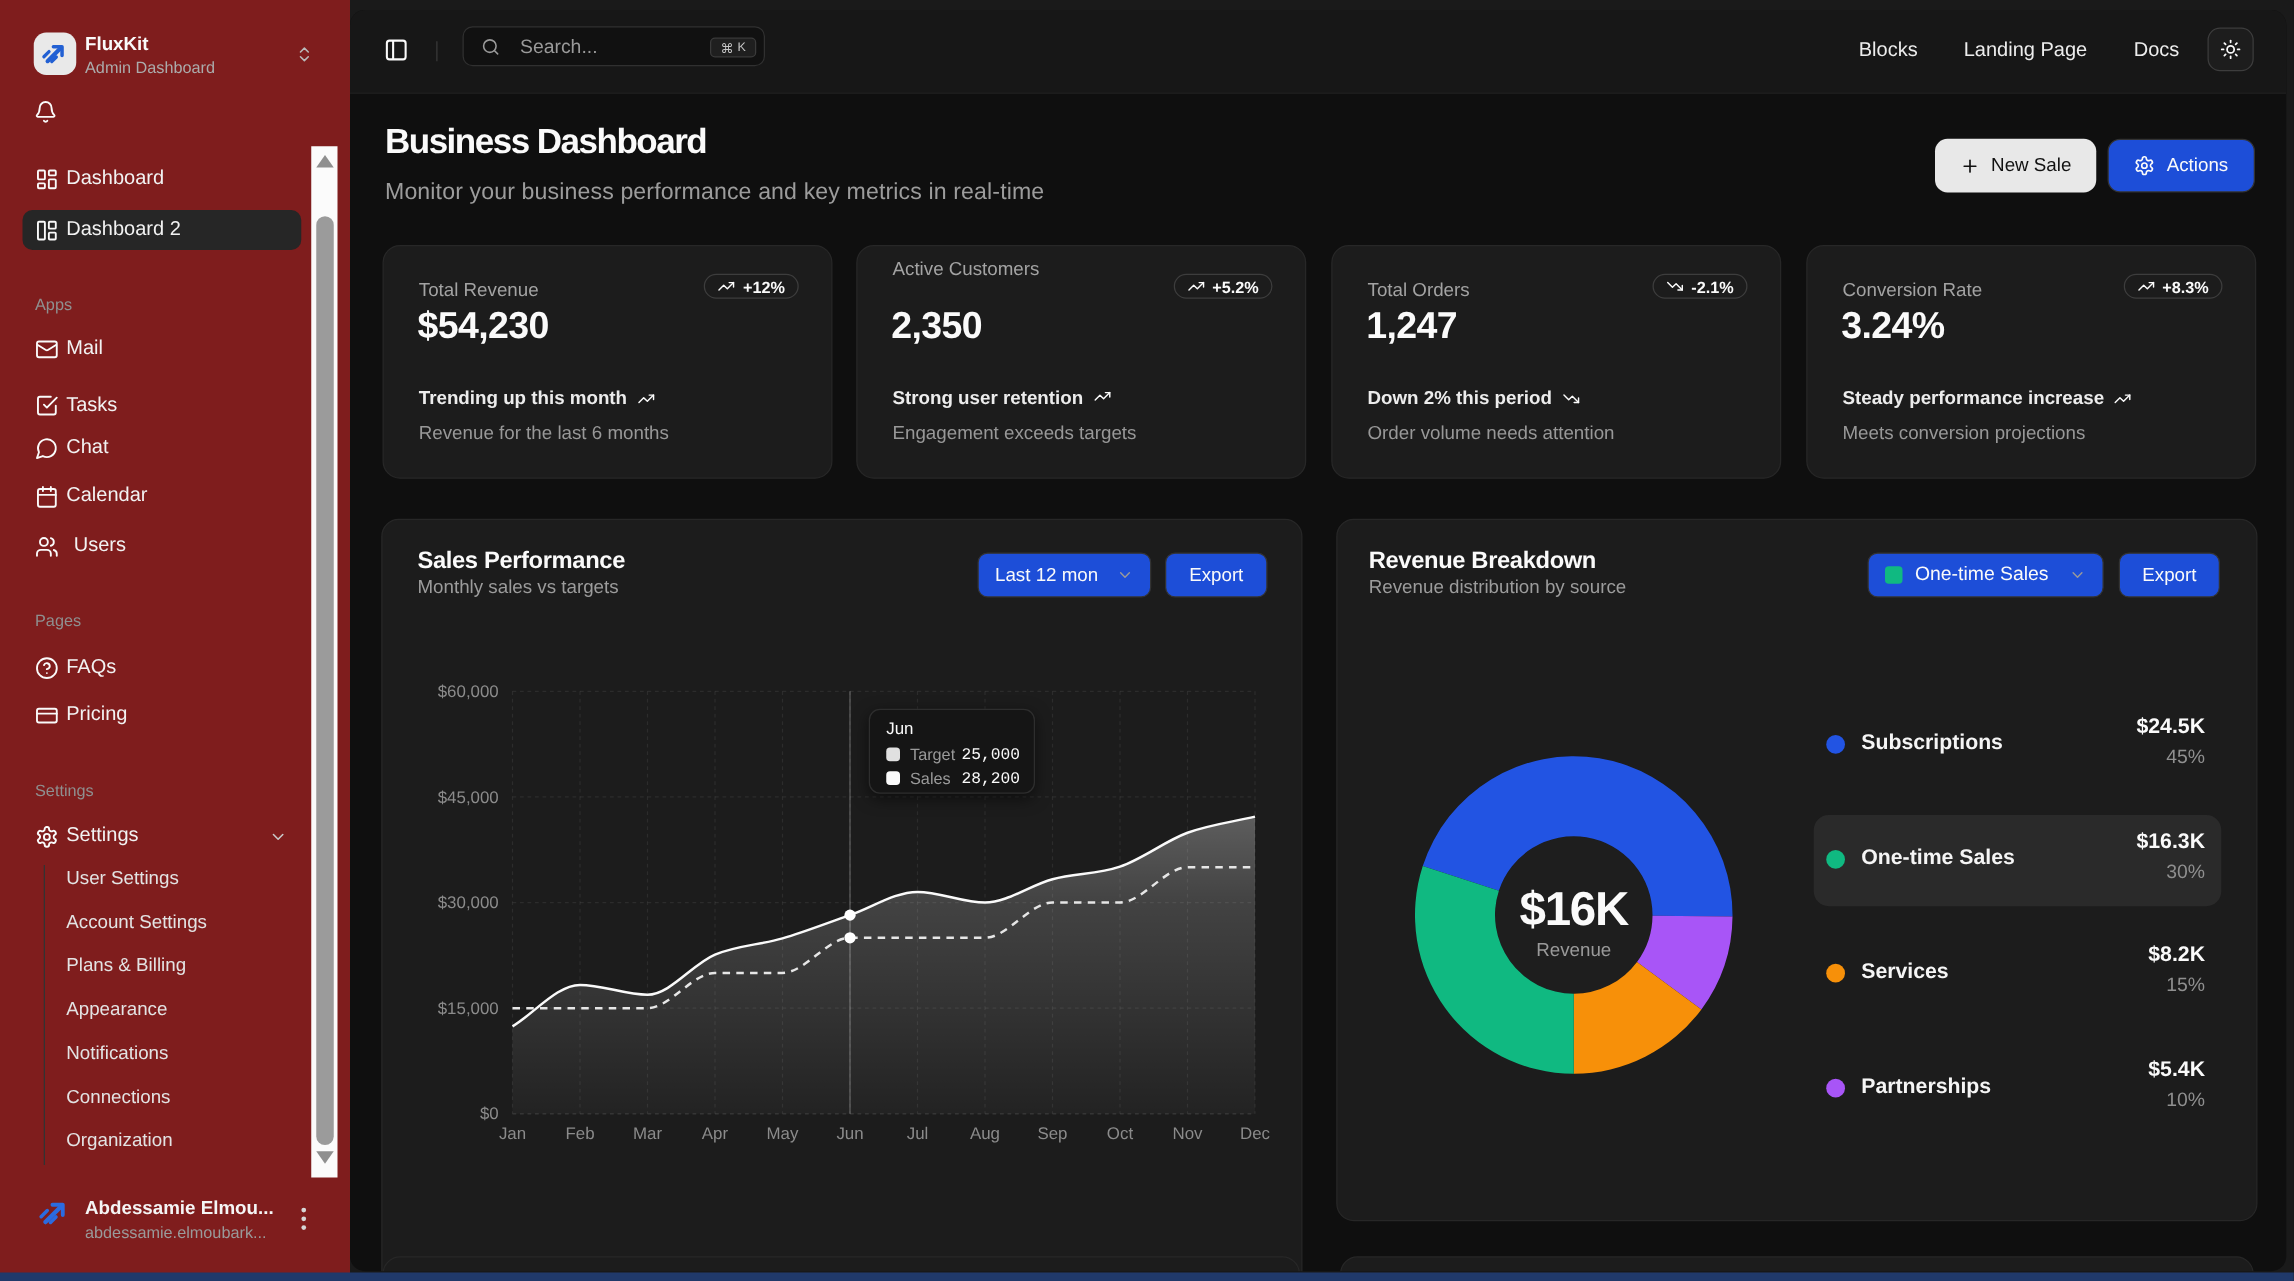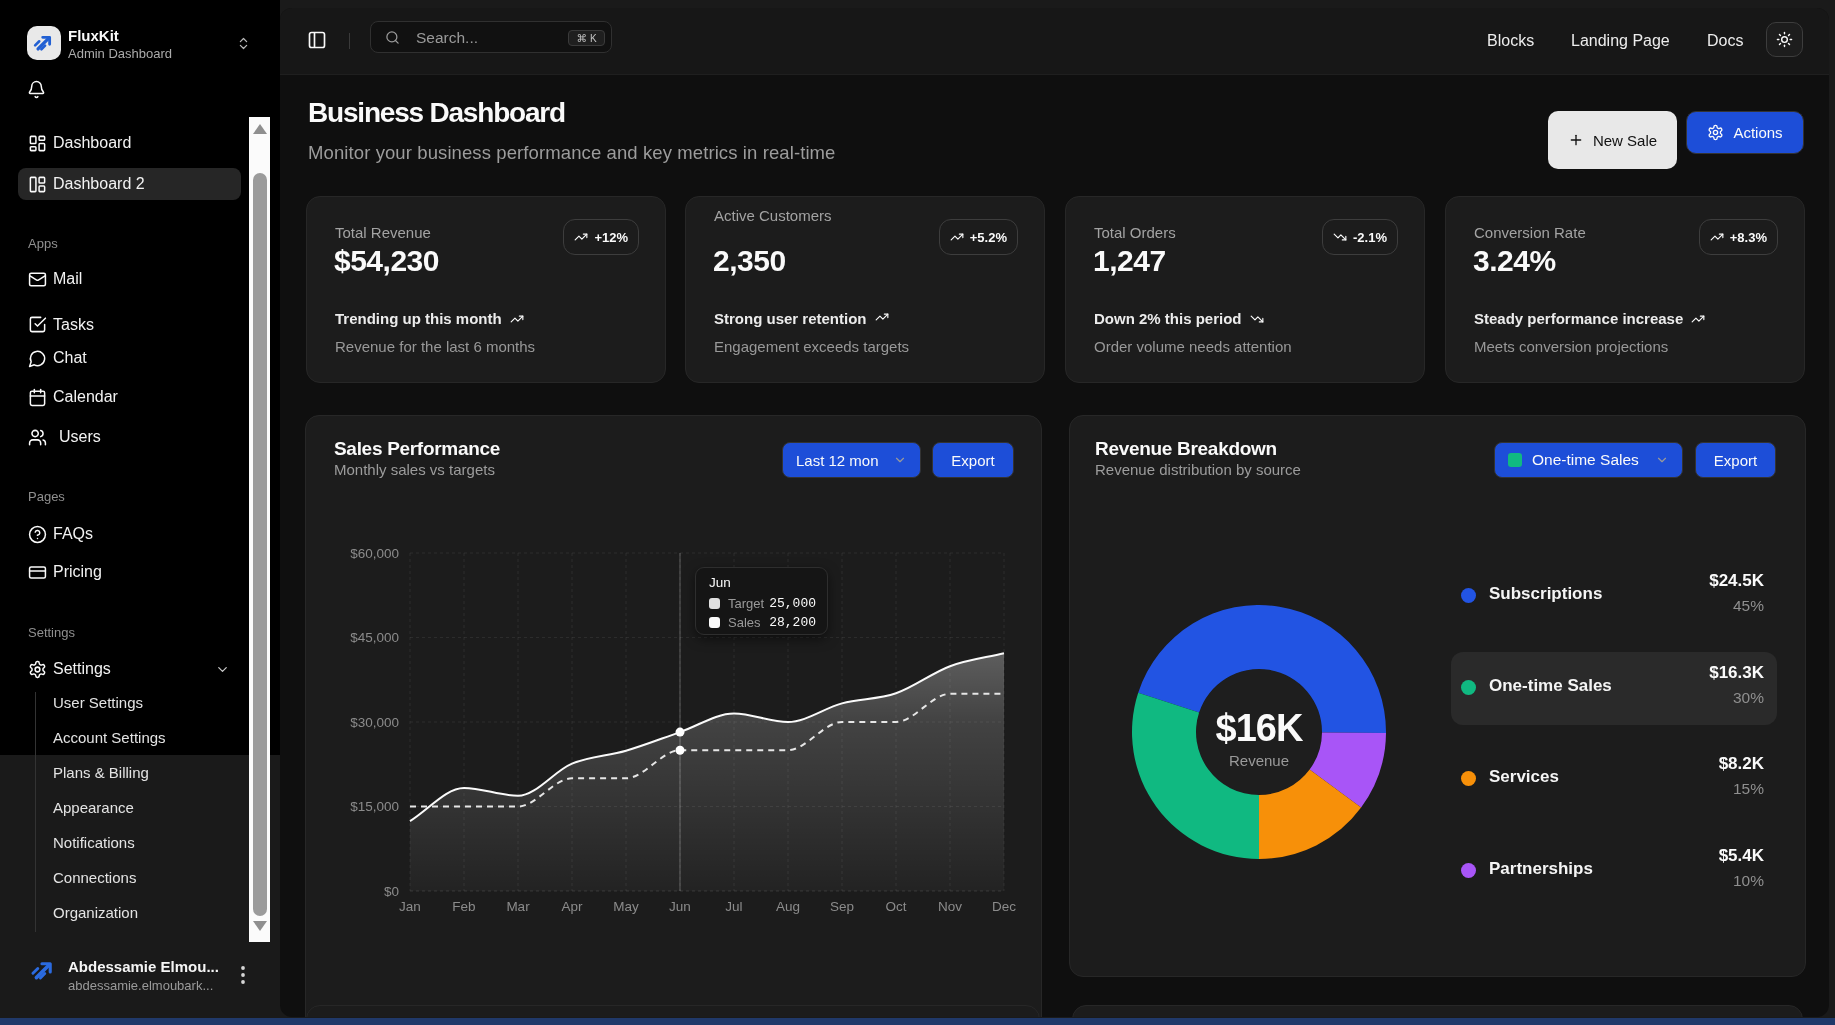--- a/index.html
+++ b/index.html
@@ -2,32 +2,32 @@
 <html><head>
 <meta charset="utf-8">
 <style>
   * { margin:0; padding:0; box-sizing:border-box; }
   html,body { width:1835px; height:1025px; overflow:hidden; background:#1a1a1a;
     font-family:"Liberation Sans", sans-serif; -webkit-font-smoothing:antialiased; }
   .abs { position:absolute; }
   svg { display:block; }
   .dots { background-image:radial-gradient(rgba(0,0,0,.55) 1px, transparent 1.1px); background-size:5px 5px; }
   
-  #sidebar { position:absolute; left:0; top:0; width:280px; height:755px; background:#000000; }
+  #sidebar { position:absolute; left:0; top:0; width:280px; height:1025px; background:#7f1d1d; }
   .navitem { position:absolute; left:18px; width:223px; height:32px; border-radius:8px;
     display:flex; align-items:center; gap:6px; padding-left:10px; color:#f2f2f2; font-size:16px; }
   .navitem svg { flex:0 0 auto; }
   .navlabel { position:absolute; left:28px; color:#8f8f8f; font-size:13px; font-weight:500; }
   .subitem { position:absolute; left:53px; color:#e3e3e3; font-size:15px; }
   
   #main { position:absolute; left:280px; top:8px; width:1549px; height:1009px;
     background:#0f0f0f; border-radius:12px; overflow:hidden; }
   .toplink { position:absolute; top:24px; color:#ededed; font-size:16px; font-weight:500; }
   .card { position:absolute; background:#1c1c1c; border:1px solid #272727; border-radius:14px; }
-  .badge { position:absolute; top:22px; height:36px; border:1px solid #3d3d3d; border-radius:12px;
+  .badge { position:absolute; top:22px; height:20px; border:1px solid #3d3d3d; border-radius:12px;
     display:flex; align-items:center; gap:6px; padding:0 10px; color:#fafafa; font-size:13px; font-weight:600;}
   .btn { position:absolute; border:1px solid #333; border-radius:8px; background:#1d4ed8;
     display:flex; align-items:center; justify-content:center; color:#fafafa; font-size:15px; font-weight:500; }
 </style>
 </head>
 <body>
 
 <div id="sidebar">
 
   <div class="abs" style="left:27px;top:26px;width:34px;height:34px;border-radius:10px;background:#e9e9e9;display:flex;align-items:center;justify-content:center;">
@@ -193,21 +193,21 @@
         <path d="m17.66 17.66 1.41 1.41"></path>
         <path d="M2 12h2"></path>
         <path d="M20 12h2"></path>
         <path d="m6.34 17.66-1.41 1.41"></path>
         <path d="m19.07 4.93-1.41 1.41"></path>
       </svg>
   </div>
 
   <div class="abs" style="left:28px;top:89px;color:#fafafa;font-size:28px;font-weight:700;letter-spacing:-1.2px;">Business Dashboard</div>
   <div class="abs" style="left:28px;top:134px;color:#9c9c9c;font-size:18.5px;letter-spacing:.1px;">Monitor your business performance and key metrics in real-time</div>
-  <div class="btn" style="left:1268px;top:103px;width:129px;height:58px;border-radius:10px;background:#e8e8e8;border:none;color:#111;gap:9px;">
+  <div class="btn" style="left:1268px;top:103px;width:129px;height:43px;border-radius:10px;background:#e8e8e8;border:none;color:#111;gap:9px;">
     <svg width="16" height="16" viewBox="0 0 24 24" fill="none" stroke="#111" stroke-width="2" stroke-linecap="round">
         <path d="M5 12h14"></path>
         <path d="M12 5v14"></path>
       </svg>
     New Sale
   </div>
   <div class="btn dots" style="left:1406px;top:103px;width:118px;height:43px;border-radius:10px;gap:9px;">
     <svg width="17" height="17" viewBox="0 0 24 24" fill="none" stroke="#fafafa" stroke-width="1.9" stroke-linecap="round" stroke-linejoin="round">
         <path d="M12.22 2h-.44a2 2 0 0 0-2 2v.18a2 2 0 0 1-1 1.73l-.43.25a2 2 0 0 1-2 0l-.15-.08a2 2 0 0 0-2.73.73l-.22.38a2 2 0 0 0 .73 2.73l.15.1a2 2 0 0 1 1 1.72v.51a2 2 0 0 1-1 1.74l-.15.09a2 2 0 0 0-.73 2.73l.22.38a2 2 0 0 0 2.73.73l.15-.08a2 2 0 0 1 2 0l.43.25a2 2 0 0 1 1 1.73V20a2 2 0 0 0 2 2h.44a2 2 0 0 0 2-2v-.18a2 2 0 0 1 1-1.73l.43-.25a2 2 0 0 1 2 0l.15.08a2 2 0 0 0 2.73-.73l.22-.39a2 2 0 0 0-.73-2.73l-.15-.08a2 2 0 0 1-1-1.74v-.5a2 2 0 0 1 1-1.74l.15-.09a2 2 0 0 0 .73-2.73l-.22-.38a2 2 0 0 0-2.73-.73l-.15.08a2 2 0 0 1-2 0l-.43-.25a2 2 0 0 1-1-1.73V4a2 2 0 0 0-2-2z"></path>
         <circle cx="12" cy="12" r="3"></circle>

